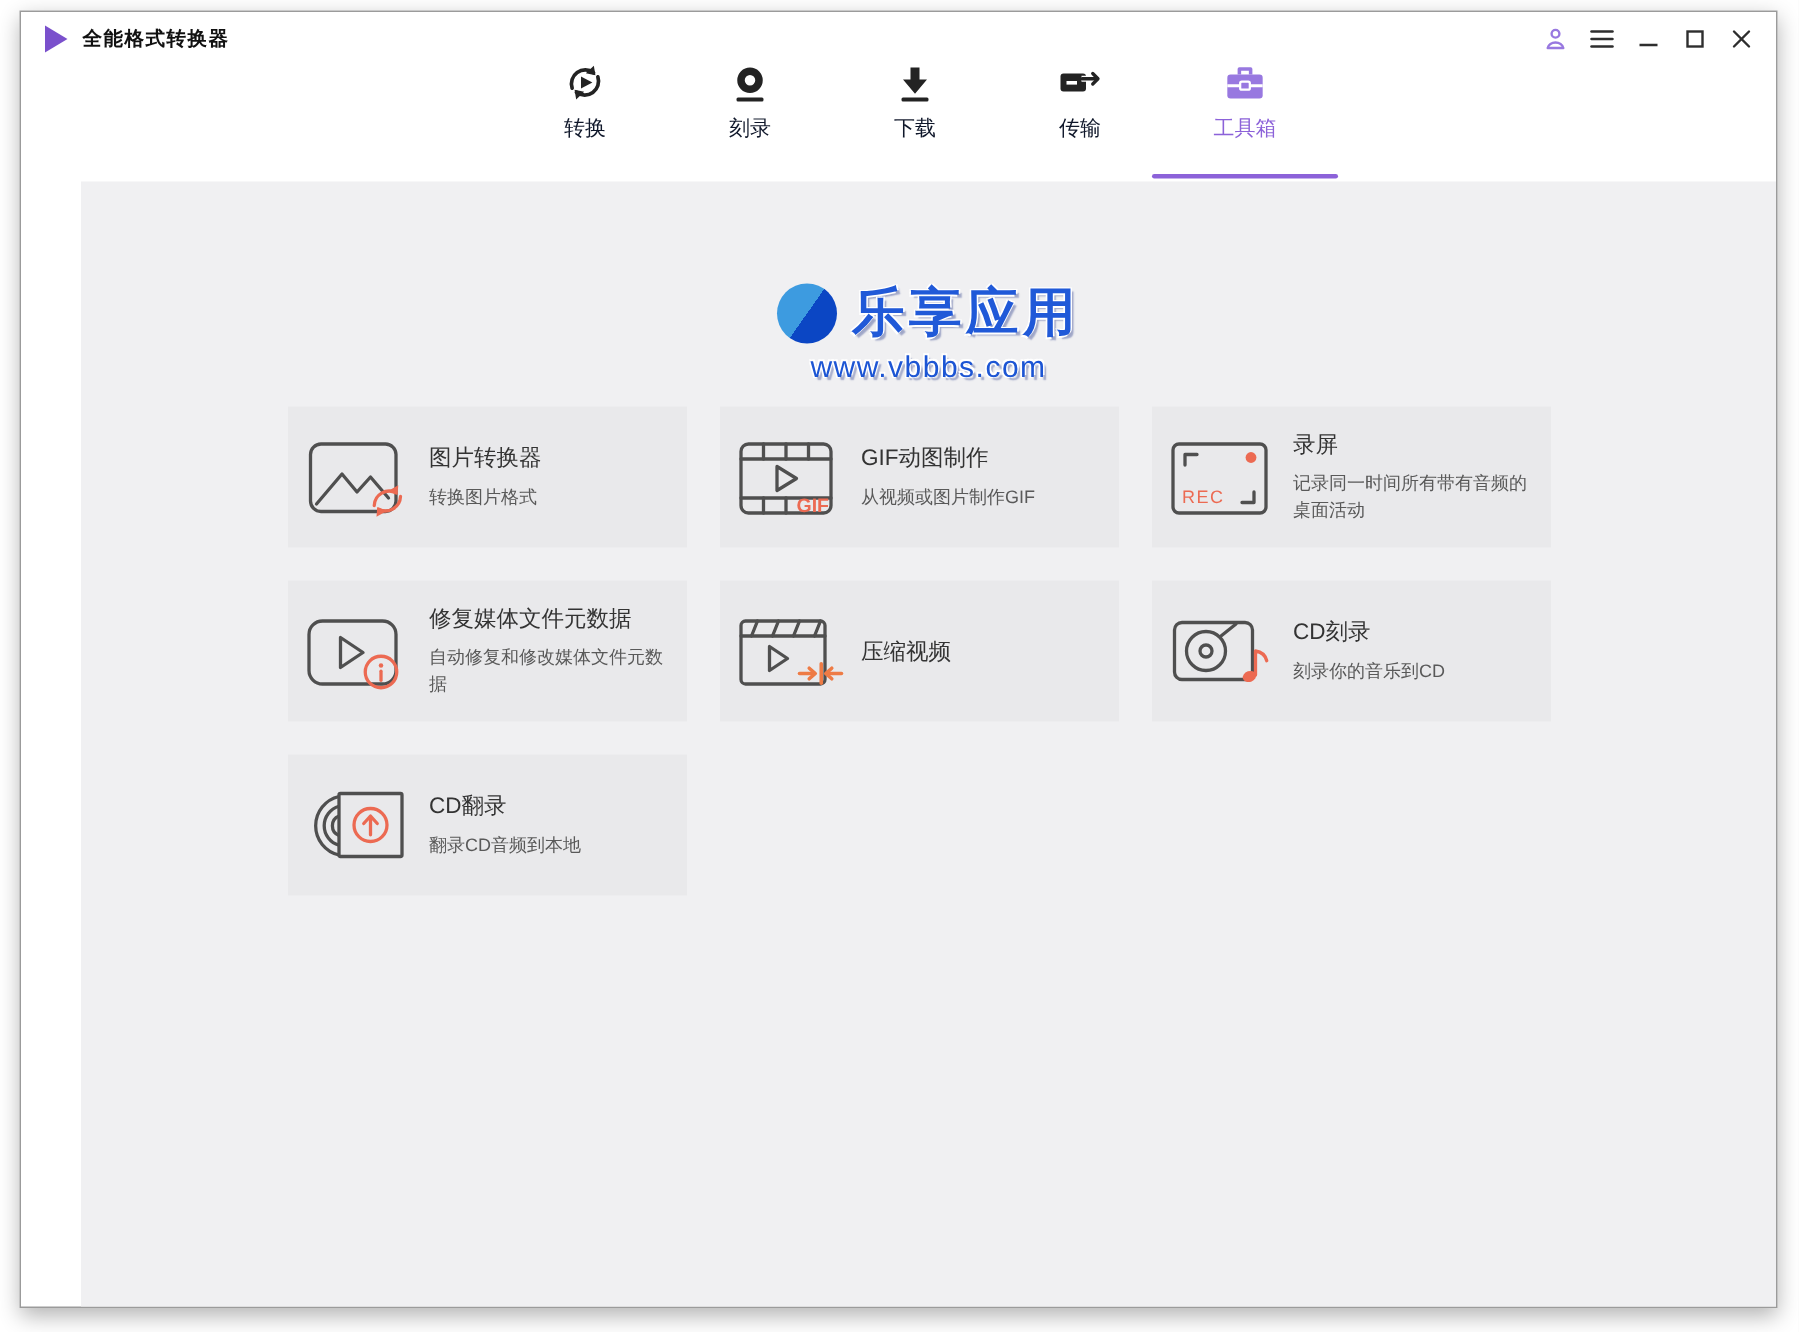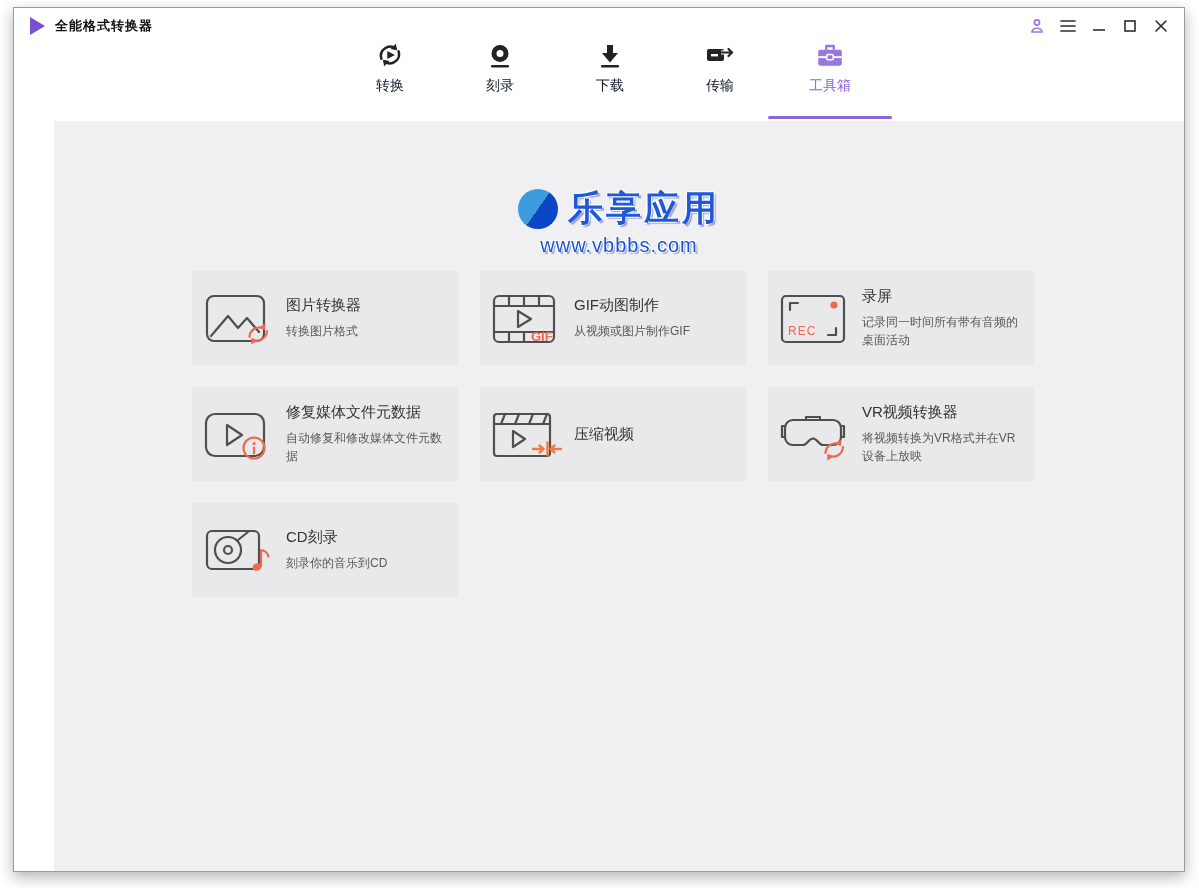--- a/index.html
+++ b/index.html
@@ -281,51 +281,50 @@
             <line class="org" x1="72" y1="46" x2="63" y2="46"></line>
             <path class="org" d="M65.5 42.5 L61.5 46 L65.5 49.5"></path>
           </svg>
         </div>
         <div class="card-text">
           <div class="card-title">压缩视频</div>
         </div>
       </div>
 
 
-      <div class="card">
-        <div class="card-iconbox">
-          <svg class="ico" width="76" height="62" viewBox="0 0 76 62">
-            <path class="stk" d="M16 17 h40 a8 8 0 0 1 8 8 v9 a8 8 0 0 1 -8 8 h-10 c-4.5 0 -5.5 -6.5 -10 -6.5 s-5.5 6.5 -10 6.5 h-10 a8 8 0 0 1 -8 -8 v-9 a8 8 0 0 1 8 -8 z"></path>
-            <path class="stk" d="M29 17 v-3 h14 v3"></path>
-            <path class="stk" d="M8 23 h-3 v11 h3 M64 23 h3 v11 h-3"></path>
-            <path class="red" d="M48.5 50 a10 10 0 0 1 14.5 -8.5"></path>
-            <path class="redf" d="M64.5 36.5 l-0.5 6.5 l-6 -2.8 z"></path>
-            <path class="red" d="M66 44 a10 10 0 0 1 -14.5 8.5"></path>
-            <path class="redf" d="M50 57.5 l0.5 -6.5 l6 2.8 z"></path>
-          </svg>
-        </div>
-        <div class="card-text">
-          <div class="card-title">VR视频转换器</div>
-          <div class="card-desc">将视频转换为VR格式并在VR设备上放映</div>
-        </div>
-      </div>
 
       <div class="card">
         <div class="card-iconbox">
           <svg class="ico" width="76" height="62" viewBox="0 0 76 62">
             <rect class="stk" x="6" y="12" width="52" height="38" rx="5"></rect>
             <circle class="stk" cx="27" cy="31" r="13"></circle>
             <circle class="stk" cx="27" cy="31" r="4"></circle>
             <line class="stk" x1="37" y1="21" x2="47" y2="13"></line>
             <path class="red" d="M60 47 v-16 c3.5 0.5 6.5 2.5 7.5 6.5"></path>
             <ellipse class="redf" cx="56" cy="48" rx="4.6" ry="3.6" transform="rotate(-18 56 48)"></ellipse>
           </svg>
         </div>
         <div class="card-text">
           <div class="card-title">CD刻录</div>
           <div class="card-desc">刻录你的音乐到CD</div>
         </div>
       </div>
 
+      <div class="card">
+        <div class="card-iconbox">
+          <svg class="ico" width="76" height="62" viewBox="0 0 76 62">
+            <path class="stk" d="M25 51 a20 20 0 0 1 0 -39"></path>
+            <path class="stk" d="M25 44.5 a13.5 13.5 0 0 1 0 -26"></path>
+            <path class="stk" d="M25 38 a7 7 0 0 1 0 -13"></path>
+            <rect x="25" y="10" width="42" height="42" rx="1" fill="#e9e9eb" stroke="#4f4f4f" stroke-width="2.2"></rect>
+            <circle class="red" cx="46" cy="31" r="11"></circle>
+            <path class="red" d="M46 37.5 v-12 M41.5 30 l4.5 -5 l4.5 5"></path>
+          </svg>
+        </div>
+        <div class="card-text">
+          <div class="card-title">CD翻录</div>
+          <div class="card-desc">翻录CD音频到本地</div>
+        </div>
+      </div>
 
     </div>
   </div>
 </div>
 
 </body></html>

